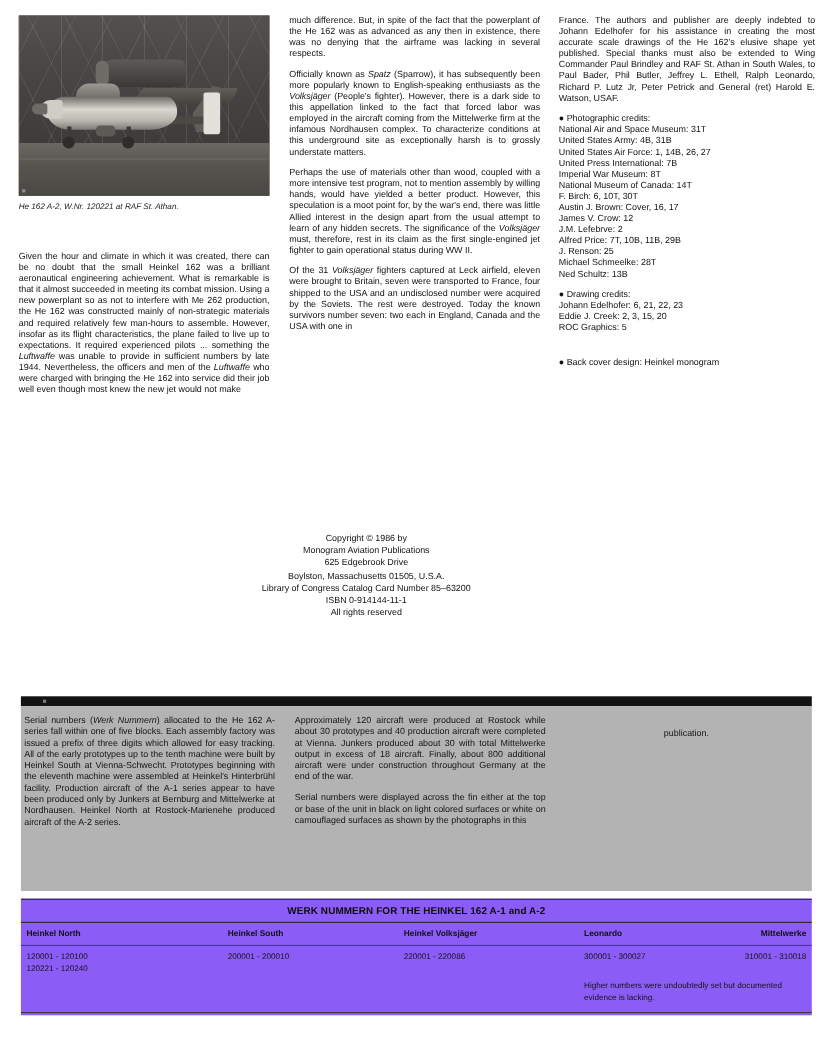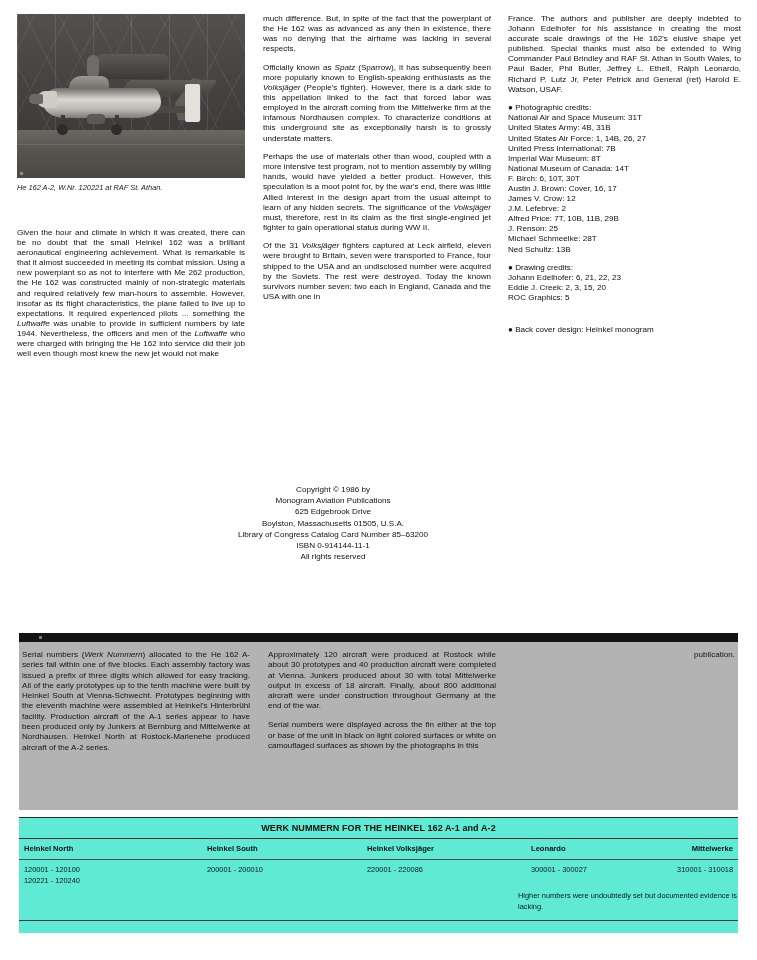--- a/index.html
+++ b/index.html
@@ -243,30 +243,30 @@
     font-size: 8.1px;
     line-height: 10.3px;
     text-align: justify;
     color: #141414;
   }
   .gcol p { margin: 0 0 8.5px 0; text-align: justify; }
   .gcol p:last-child { margin-bottom: 0; }
   .gcol-1 { left: 22px; top: 650px; }
   .gcol-2 { left: 268px; top: 650px; }
   .gcol-3 { left: 513px; top: 650px; width: 222px; text-align: left; }
-  .gcol-3 p { text-align: right; }
+  .gcol-3 p { text-align: center; margin-top: 12px; }
 
   
   .table-block {
     position: absolute;
     left: 19px;
     top: 817px;
     width: 719px;
-    background: #5eead4;
-    padding-bottom: 12px;
+    background: #8b5cf6;
+    padding-bottom: 2px;
   }
   .rule {
     height: 1px;
     background: #2a2a2a;
     width: 100%;
   }
   .rule-thin { height: 1px; background: #4a4a4a; }
   .table-title {
     text-align: center;
     font-size: 9px;
@@ -298,21 +298,21 @@
   .c3 { left: 348px; }
   .c4 { left: 512px; }
   .c5 { right: 5px; text-align: right; }
   .trow { height: 26px; }
   .note {
     position: relative;
     height: 34px;
   }
   .note .ntext {
     position: absolute;
-    left: 499px;
+    left: 512px;
     top: 4px;
     font-size: 7.4px;
     line-height: 11px;
     color: #151515;
   }
   .bottom-rule {
     height: 1px;
     background: #3a3a3a;
     width: 100%;
   }

